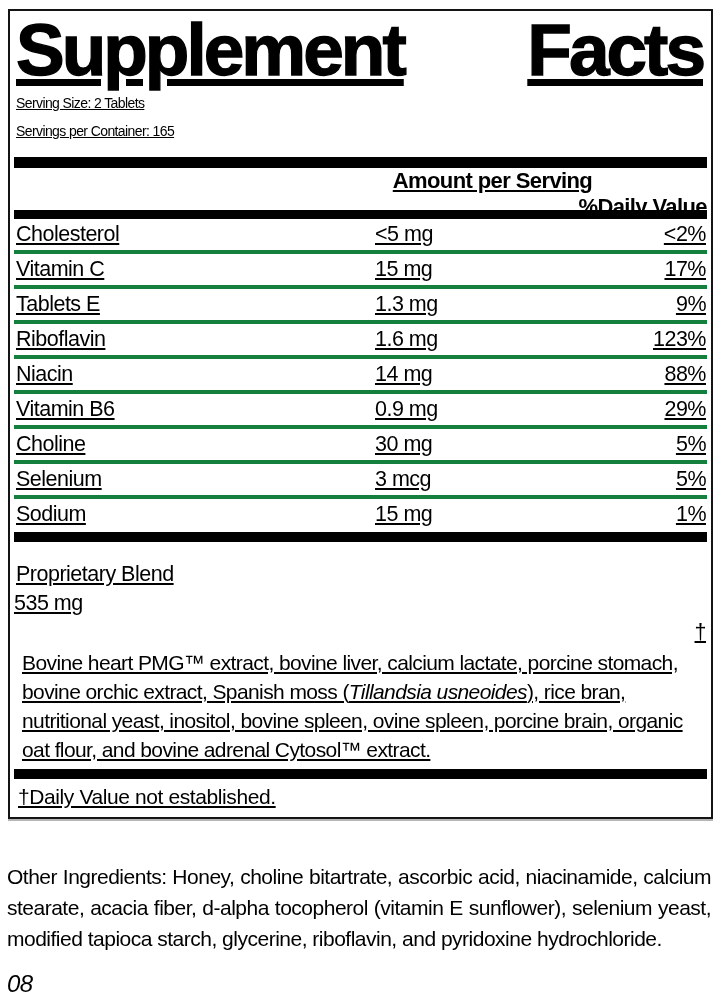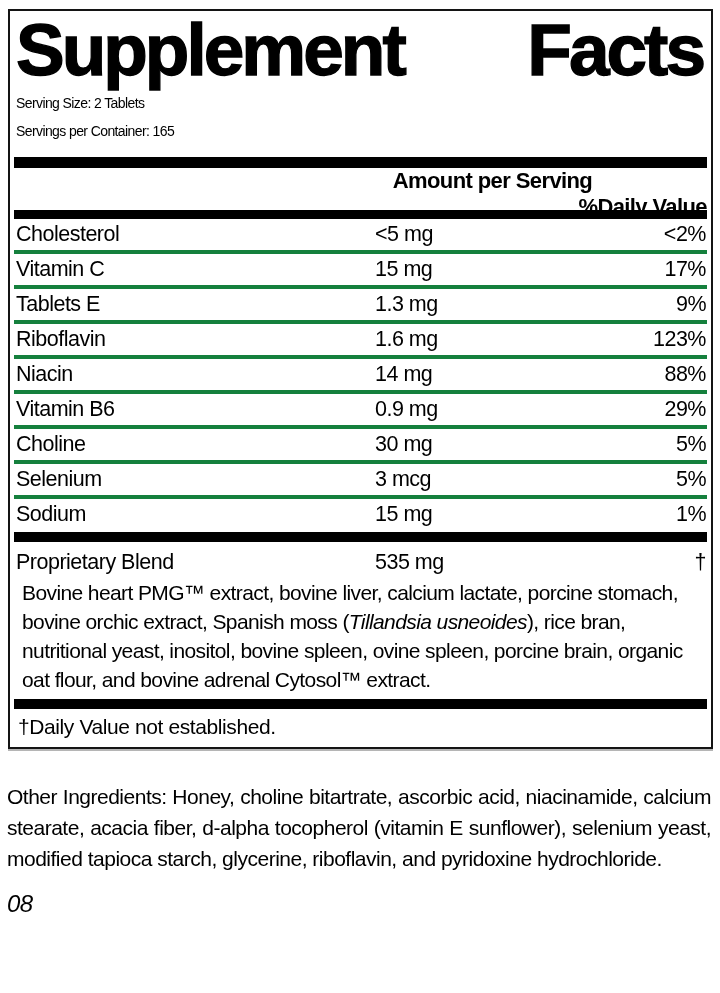--- a/index.html
+++ b/index.html
@@ -22,20 +22,21 @@
   }
   .warning b { font-weight: bold; }
 
   
   .panel {
     margin: 9px 7px 0 8px;
     border: 2.5px solid #141414;
     box-shadow: 0 2px 0 #b5b5b5;
     padding: 2px 4px 5px 4px;
     background: #fff;
+    text-decoration: underline;
   }
 
   .title {
     display: flex;
     justify-content: space-between;
     align-items: baseline;
     font-size: 73px;
     font-weight: bold;
     line-height: 74px;
     letter-spacing: -3px;
@@ -74,40 +75,40 @@
     font-size: 21.5px;
     line-height: 29px;
     padding: 1px 0;
     letter-spacing: -0.5px;
   }
   .rows .row + .row { border-top: 4px solid #15803d; }
   .cell-name { width: 361px; padding-left: 2px; }
   .cell-amount { flex: 1; }
   .cell-dv { text-align: right; padding-right: 1px; }
 
-  .blend-row { margin-top: 5px; }
+  .blend-row { margin-top: 17px; flex-direction: column; }
 
   .blend-desc {
     font-size: 21px;
     line-height: 29px;
     letter-spacing: -0.6px;
     padding: 0 2px 3px 8px;
   }
   .blend-desc i { font-style: italic; }
 
   .footnote {
     font-size: 21px;
     line-height: 31px;
     letter-spacing: -0.4px;
     padding: 2px 0 0 4px;
   }
 
   
   .other {
-    margin: 32px 9px 0 7px;
+    margin: 42px 9px 0 7px;
     font-size: 21px;
     line-height: 31px;
     letter-spacing: -0.5px;
     text-align: justify;
   }
 
   .page-code {
     margin: 16px 0 0 7px;
     font-size: 24px;
     letter-spacing: -0.5px;

